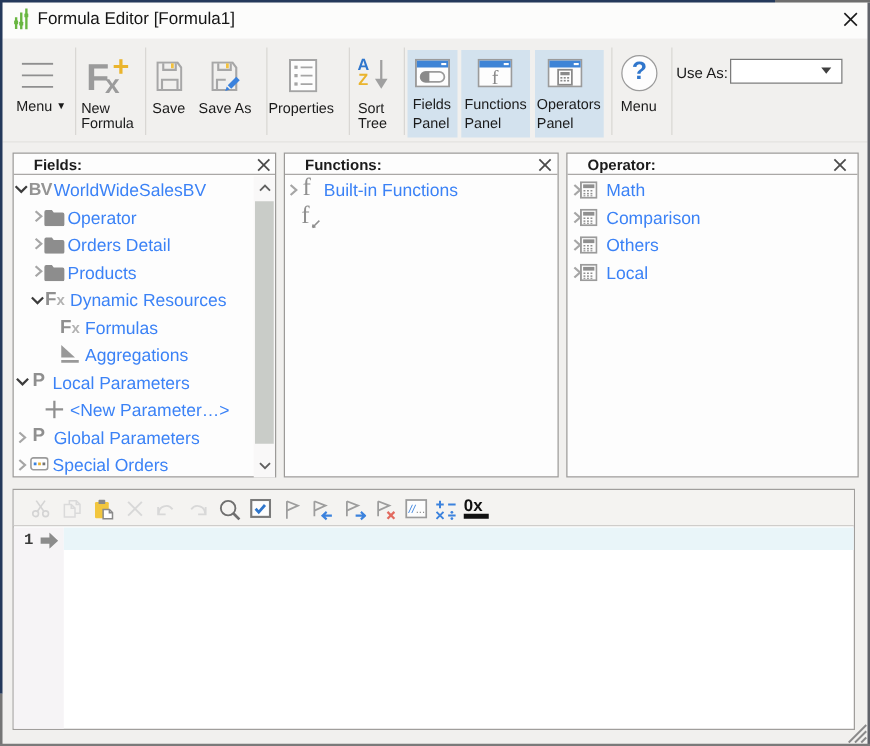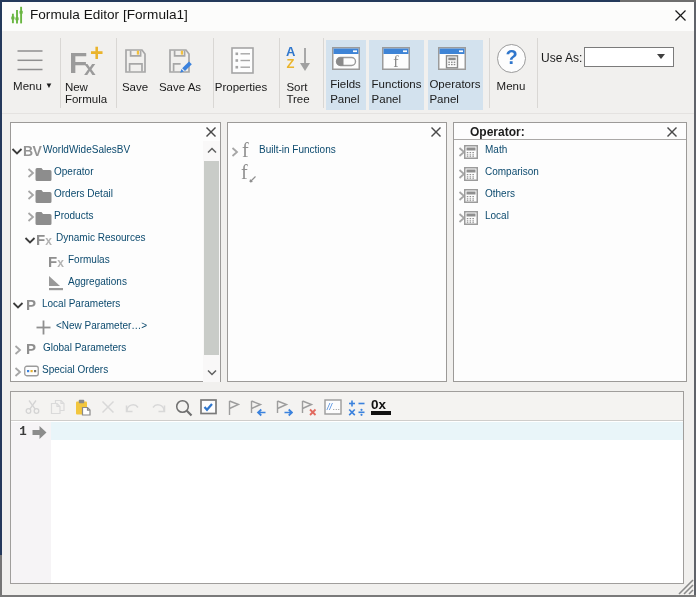--- a/index.html
+++ b/index.html
@@ -19,21 +19,21 @@
 
 #toolbar { left:2px; top:31px; width:692px; height:83px; background:#f1f0ee; border-bottom:1px solid #e4e2e0; }
 .vsep { position:absolute; top:7px; width:1px; height:70px; background:#d9d7d4; }
 .tbtxt { position:absolute; font-size:11.5px; color:#1a1a1a; white-space:nowrap; transform:translateX(-50%); }
 .panelbtn { position:absolute; top:9px; height:70px; background:#d3e2ee; }
 
 .panel { position:absolute; background:#fdfdfd; border:1px solid #9c9a98; }
 .phead { position:absolute; left:0; top:0; right:0; height:17px; border-bottom:1px solid #aaa8a6; }
 .phead b { position:absolute; left:16px; top:2px; font-size:12px; color:#1c1c1c; }
 .pclose { position:absolute; top:3px; width:12px; height:12px; }
-.trow { position:absolute; font-size:10px; color:#0c4a6e; white-space:nowrap; }
+.trow { position:absolute; font-size:14px; color:#3b82f6; white-space:nowrap; }
 
 #editor { left:10px; top:391px; width:674px; height:193px; background:#ffffff; border:1px solid #a09e9c; }
 #edtoolbar { left:0; top:0; width:672px; height:29px; background:#f4f3f1; border-bottom:1px solid #cfcdcb; }
 #gutter { left:0; top:30px; width:40px; height:161px; background:#f6f4f6; }
 #curline { left:40px; top:30px; width:632px; height:18px; background:#e9f5f9; }
 .edico { position:absolute; top:7px; }
 </style>
 </head>
 <body>
 <div class="abs" id="titlebar"></div>
@@ -168,20 +168,23 @@
   <div class="abs" style="left:495px;top:15px;width:29px;text-align:center;font-size:20px;font-weight:bold;color:#2f76cc;">?</div>
   <div class="tbtxt" style="left:509px;top:49px">Menu</div>
 
   <div class="abs" style="left:539px;top:20px;font-size:12px;color:#1a1a1a;">Use As:</div>
   <div class="abs" style="left:582px;top:16px;width:90px;height:20px;background:#ffffff;border:1px solid #7b7b7b;">
     <span style="position:absolute;right:8px;top:6px;width:0;height:0;border-left:4.5px solid transparent;border-right:4.5px solid transparent;border-top:5.5px solid #404040;"></span>
   </div>
 </div>
 
 <div class="panel" style="left:10px;top:122px;width:211px;height:260px;">
+  <div class="phead">
+      <b>Fields:</b>
+    </div>
   <svg class="pclose" style="left:194px" width="12" height="12" viewBox="0 0 12 12">
       <g stroke="#4a4a4a" stroke-width="1.4">
         <line x1="1.5" y1="1.5" x2="10.5" y2="10.5"></line>
         <line x1="10.5" y1="1.5" x2="1.5" y2="10.5"></line>
       </g>
     </svg>
   <svg class="abs" style="left:0px;top:23px" width="12" height="11" viewBox="0 0 12 11">
       <polyline points="1.5,3 6,7.5 10.5,3" fill="none" stroke="#3c3c3c" stroke-width="1.8"></polyline>
     </svg>
   <div class="abs" style="left:12px;top:20px;font-size:14px;font-weight:bold;color:#949494;letter-spacing:-0.5px;">BV</div>
@@ -251,20 +254,23 @@
         <polyline points="1,5.5 5,1.5 9,5.5" fill="none" stroke="#606060" stroke-width="1.5"></polyline>
       </svg>
     <div class="abs" style="left:1px;top:20px;width:15px;height:194px;background:#c9ccc8;"></div>
     <svg class="abs" style="left:3.5px;top:228px" width="10" height="7" viewBox="0 0 10 7">
         <polyline points="1,1.5 5,5.5 9,1.5" fill="none" stroke="#606060" stroke-width="1.5"></polyline>
       </svg>
   </div>
 </div>
 
 <div class="panel" style="left:227px;top:122px;width:220px;height:260px;">
+  <div class="phead">
+      <b>Functions:</b>
+    </div>
   <svg class="pclose" style="left:202px" width="12" height="12" viewBox="0 0 12 12">
       <g stroke="#4a4a4a" stroke-width="1.4">
         <line x1="1.5" y1="1.5" x2="10.5" y2="10.5"></line>
         <line x1="10.5" y1="1.5" x2="1.5" y2="10.5"></line>
       </g>
     </svg>
   <svg class="abs" style="left:2px;top:23px" width="9" height="12" viewBox="0 0 9 12">
       <polyline points="2.5,2 7,6 2.5,10" fill="none" stroke="#a6a6a6" stroke-width="1.8"></polyline>
     </svg>
   <div class="abs" style="left:14px;top:16px;font-size:20px;color:#8f8f8f;font-family:'Liberation Serif',serif;">f</div>

